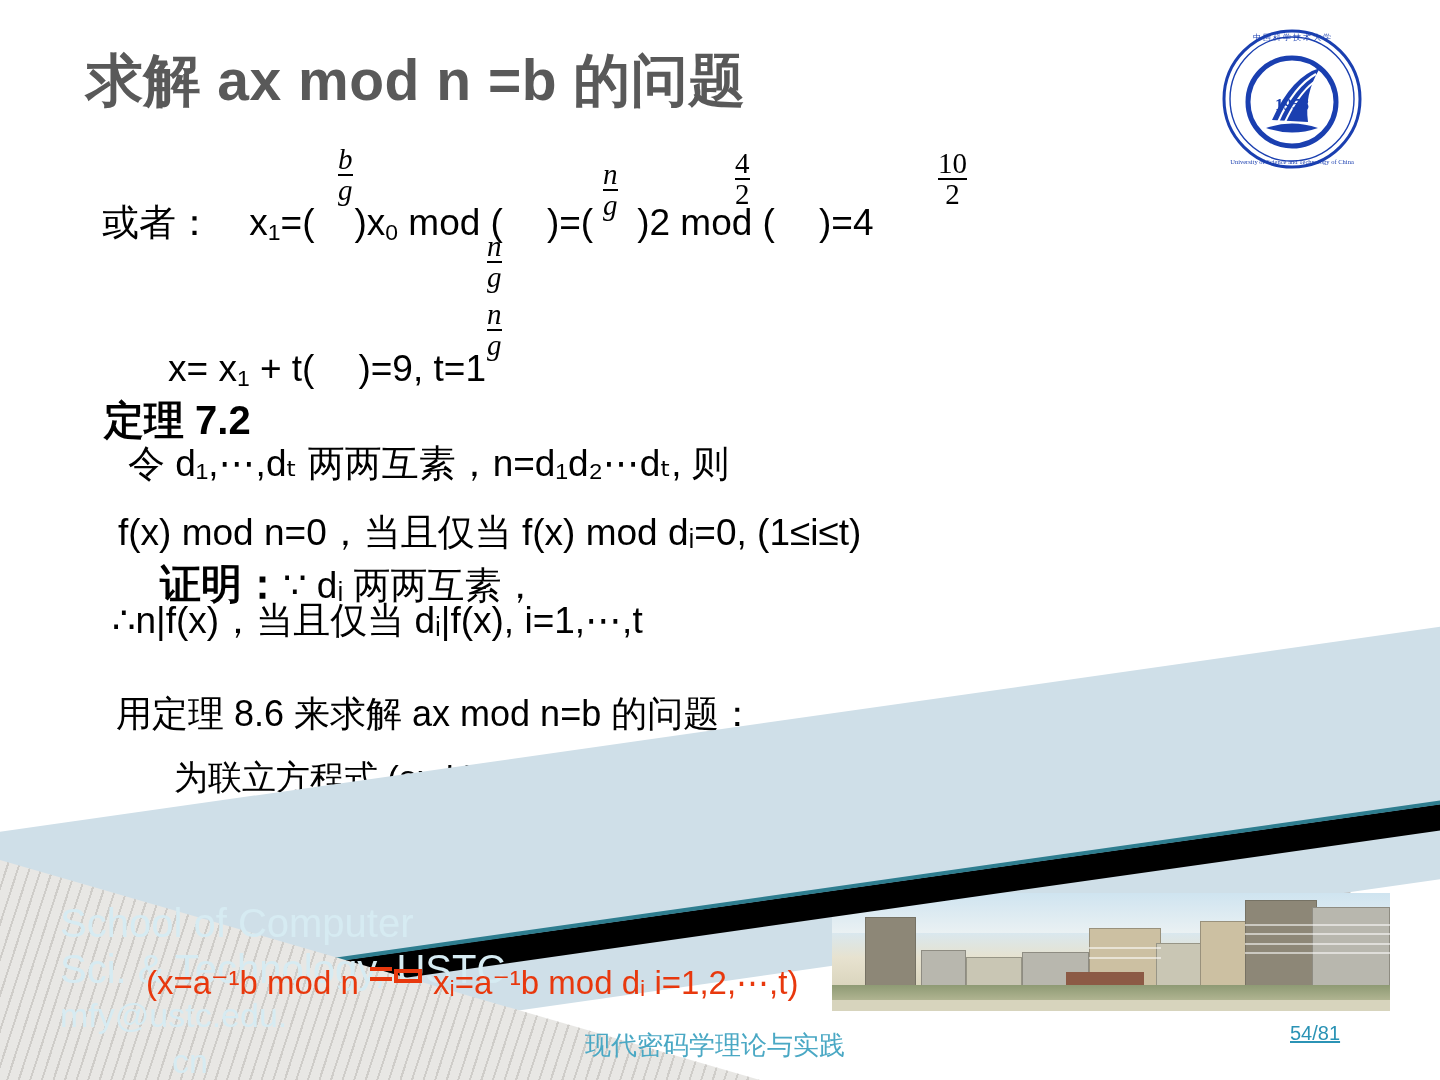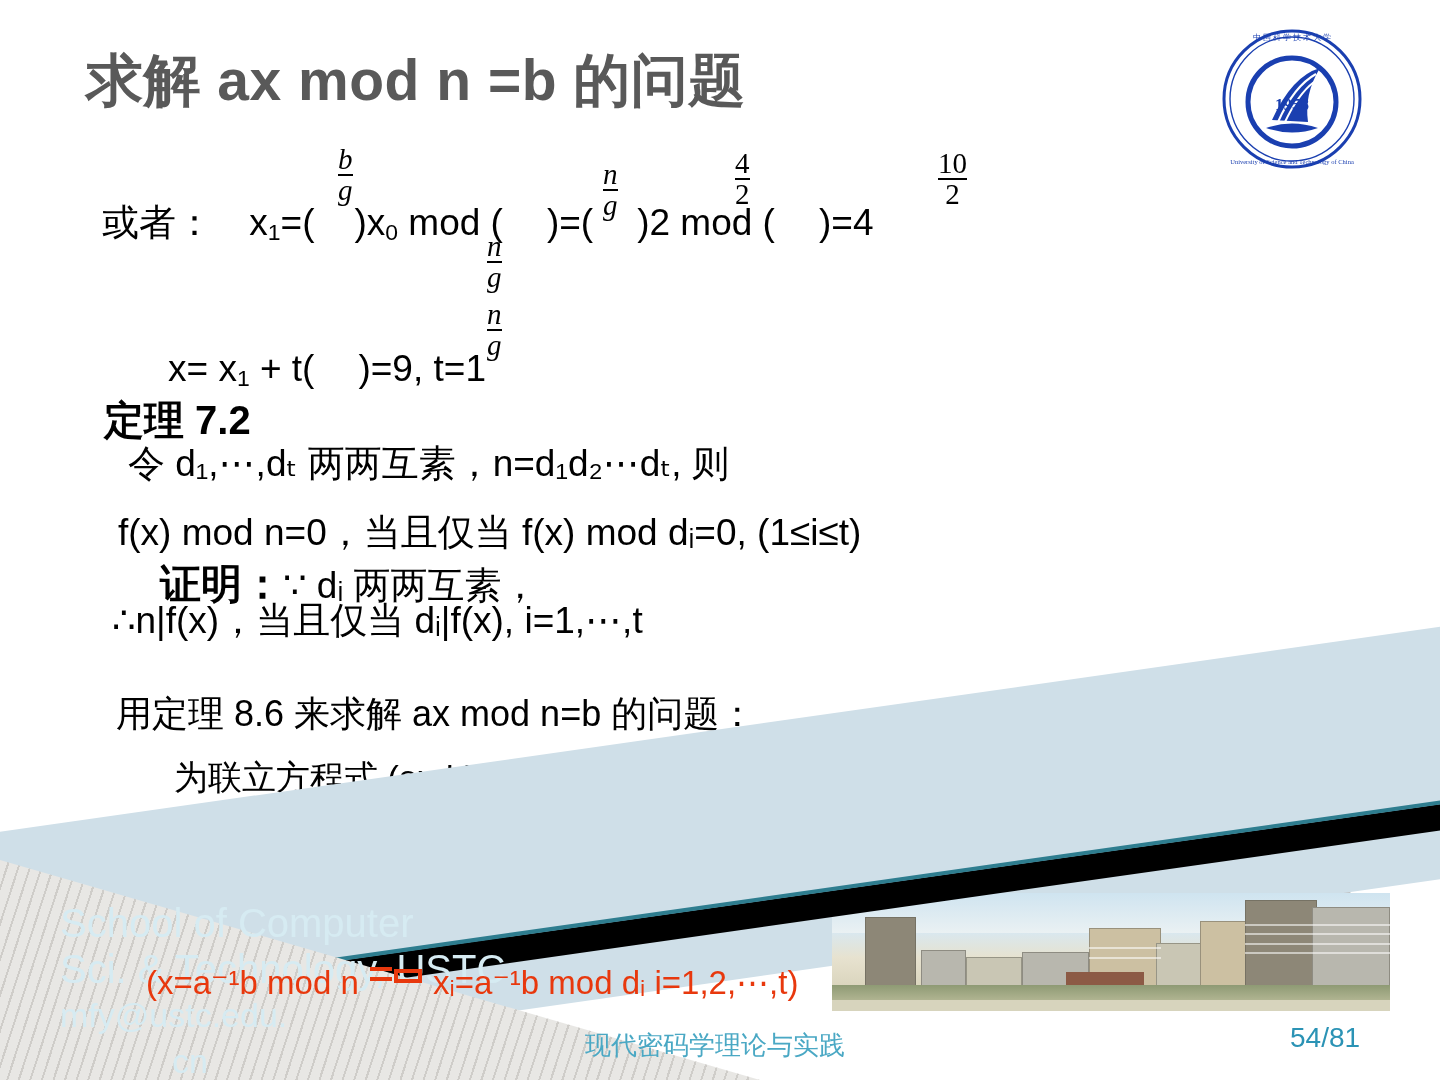--- a/index.html
+++ b/index.html
@@ -183,23 +183,24 @@
   #footer-title {
     position: absolute;
     left: 585px; top: 1028px;
     font-size: 26px;
     color: #4aa8c4;
     z-index: 8;
   }
   #page-num {
     position: absolute;
     left: 1290px; top: 1022px;
-    font-size: 28px;
+    font-size: 20px;
     color: #2b93b5;
     z-index: 8;
+    text-decoration: underline;
   }
 </style>
 </head>
 <body>
 
 <div class="slide">
 
   <div id="slide-title">求解 ax mod n =b 的问题</div>
 
   <div id="logo">

